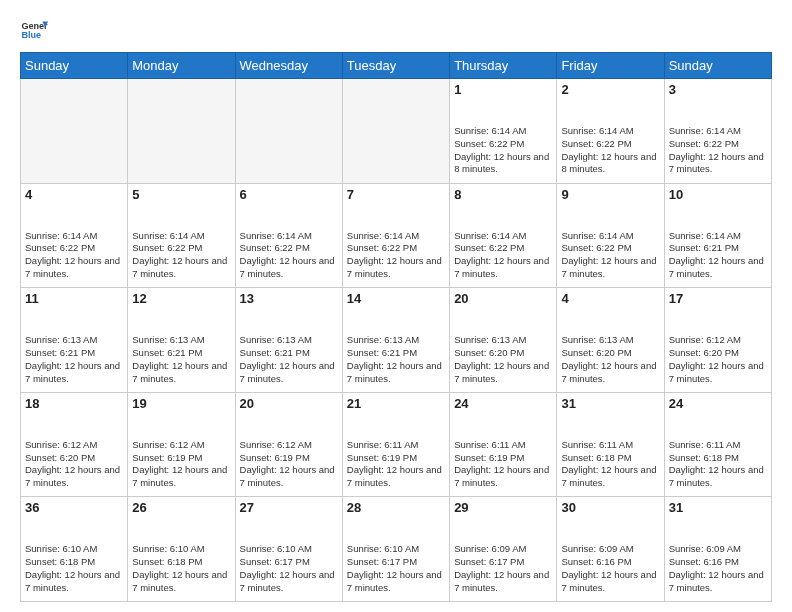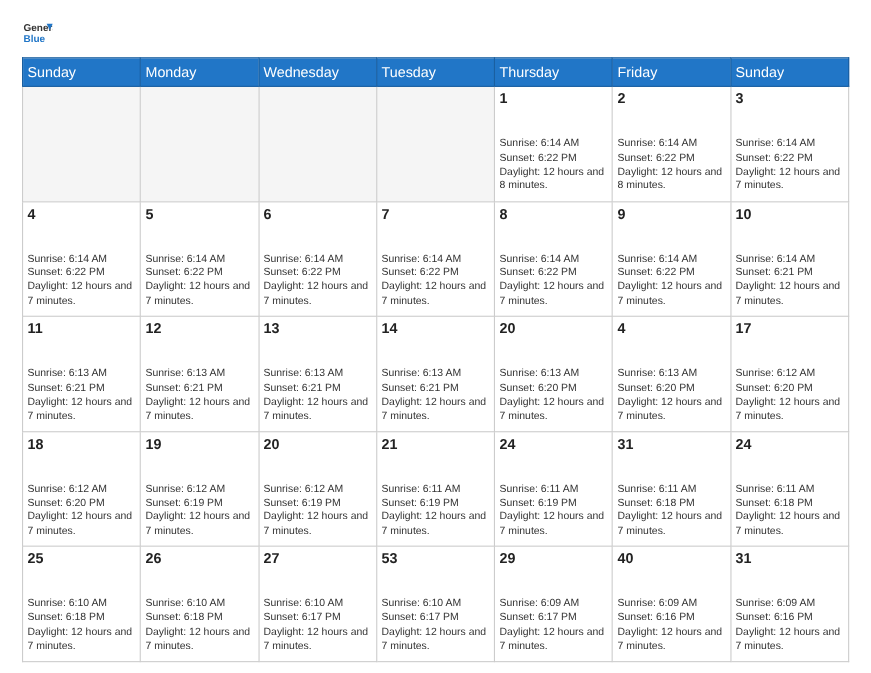--- a/index.html
+++ b/index.html
@@ -223,41 +223,41 @@
             <div class="day-num">31</div>
             <div class="day-info">Sunrise: 6:11 AM<br>Sunset: 6:18 PM<br>Daylight: 12 hours and 7 minutes.</div>
           </td>
           <td>
             <div class="day-num">24</div>
             <div class="day-info">Sunrise: 6:11 AM<br>Sunset: 6:18 PM<br>Daylight: 12 hours and 7 minutes.</div>
           </td>
         </tr>
         <tr class="week-row">
           <td>
-            <div class="day-num">25</div>
+            <div class="day-num">36</div>
             <div class="day-info">Sunrise: 6:10 AM<br>Sunset: 6:18 PM<br>Daylight: 12 hours and 7 minutes.</div>
           </td>
           <td>
             <div class="day-num">26</div>
             <div class="day-info">Sunrise: 6:10 AM<br>Sunset: 6:18 PM<br>Daylight: 12 hours and 7 minutes.</div>
           </td>
           <td>
             <div class="day-num">27</div>
             <div class="day-info">Sunrise: 6:10 AM<br>Sunset: 6:17 PM<br>Daylight: 12 hours and 7 minutes.</div>
           </td>
           <td>
-            <div class="day-num">53</div>
+            <div class="day-num">28</div>
             <div class="day-info">Sunrise: 6:10 AM<br>Sunset: 6:17 PM<br>Daylight: 12 hours and 7 minutes.</div>
           </td>
           <td>
             <div class="day-num">29</div>
             <div class="day-info">Sunrise: 6:09 AM<br>Sunset: 6:17 PM<br>Daylight: 12 hours and 7 minutes.</div>
           </td>
           <td>
-            <div class="day-num">40</div>
+            <div class="day-num">30</div>
             <div class="day-info">Sunrise: 6:09 AM<br>Sunset: 6:16 PM<br>Daylight: 12 hours and 7 minutes.</div>
           </td>
           <td>
             <div class="day-num">31</div>
             <div class="day-info">Sunrise: 6:09 AM<br>Sunset: 6:16 PM<br>Daylight: 12 hours and 7 minutes.</div>
           </td>
         </tr>
       </tbody>
   </table>
 </div>

